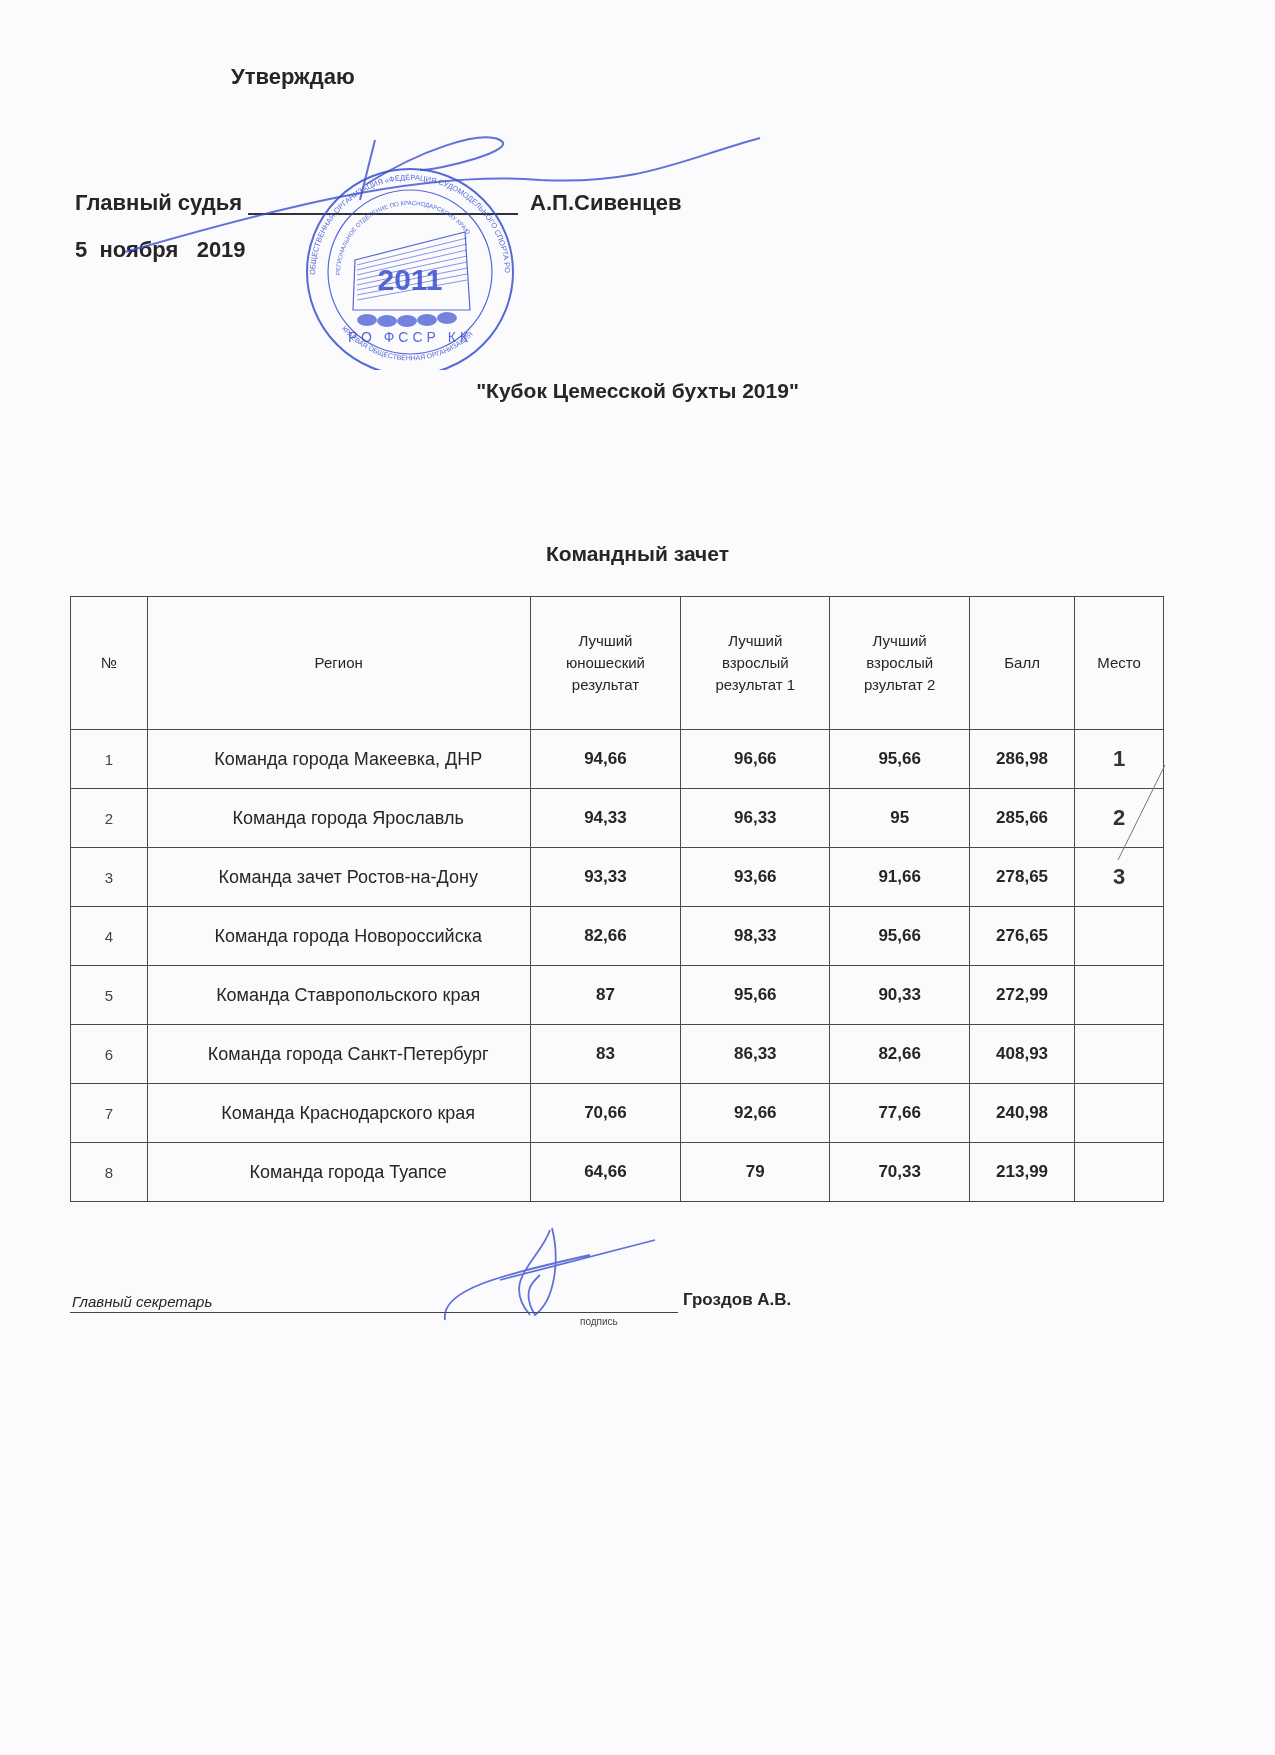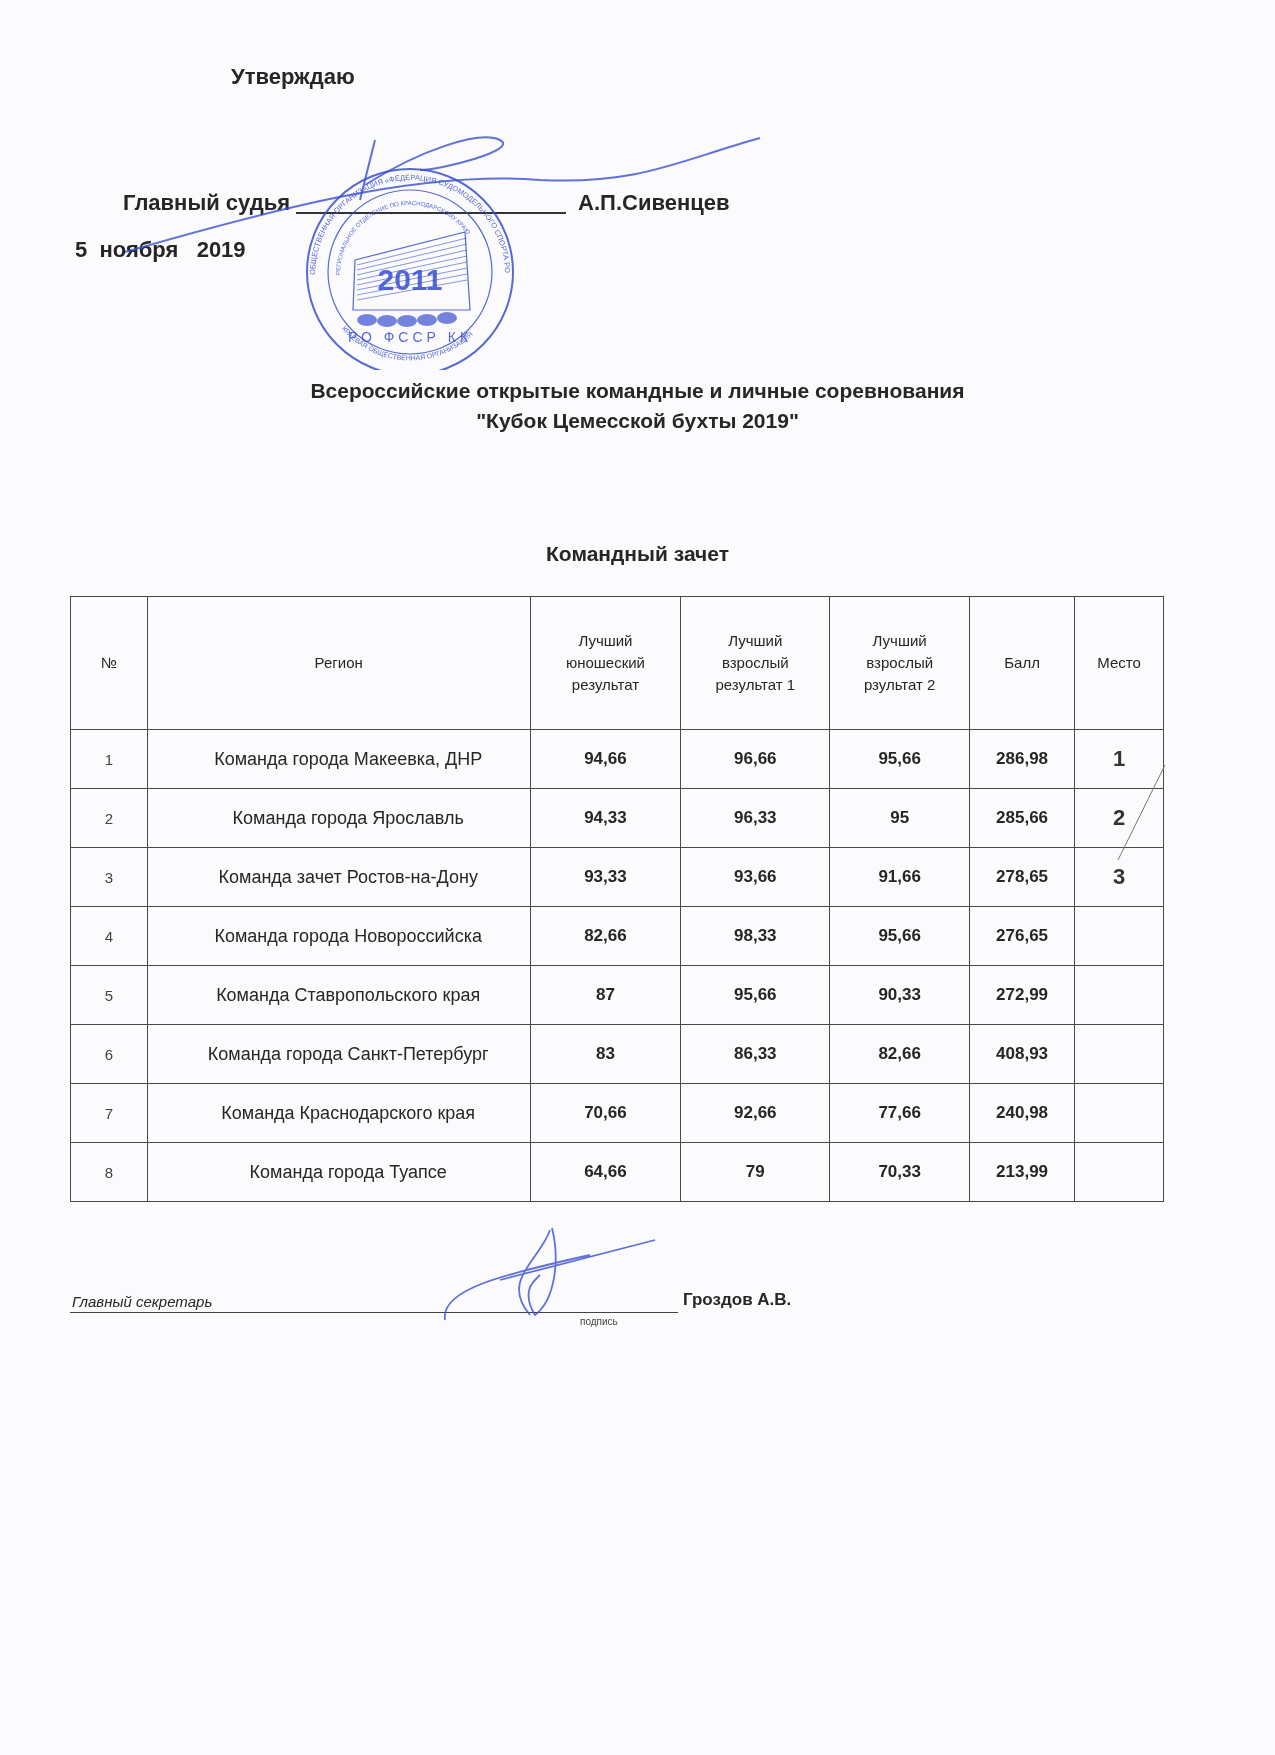--- a/index.html
+++ b/index.html
@@ -4,21 +4,21 @@
 <style>
   html, body { margin: 0; padding: 0; }
   body {
     width: 1275px; height: 1755px; position: relative; overflow: hidden;
     background: #fbfbfd;
     font-family: "Liberation Sans", "DejaVu Sans", sans-serif;
     color: #262626;
   }
   .abs { position: absolute; }
   .approve { left: 231px; top: 64px; font-size: 22px; font-weight: bold; }
-  .judge-row { left: 75px; top: 190px; font-size: 22px; font-weight: bold; display: flex; align-items: flex-start; margin-left: 48px; }
+  .judge-row { left: 75px; top: 190px; font-size: 22px; font-weight: bold; display: flex; align-items: center; }
   .judge-line { display: inline-block; width: 270px; border-bottom: 2px solid #333; margin: 0 12px 0 6px; height: 22px; }
   .judge-date { left: 75px; top: 237px; font-size: 22px; font-weight: bold; white-space: pre; }
 
   .titles { left: 0; width: 1275px; top: 376px; text-align: center; font-size: 21px; font-weight: bold; line-height: 30px; }
   .subtitle { left: 0; width: 1275px; top: 542px; text-align: center; font-size: 21px; font-weight: bold; }
 
   table.results {
     position: absolute; left: 70px; top: 596px; width: 1094px;
     border-collapse: collapse; font-family: "Liberation Sans", sans-serif;
   }
@@ -88,21 +88,20 @@
       <ellipse cx="162" cy="158" rx="10" ry="6"></ellipse>
     </g>
   </svg>
 
   <svg class="abs sig" style="left:120px;top:130px;" width="680" height="130">
     <path d="M 5 122 C 150 80, 300 40, 420 50 C 520 55, 560 30, 640 8" fill="none" stroke="#3a4fd0" stroke-width="2" opacity="0.8"></path>
     <path d="M 255 10 L 240 70 M 245 55 C 300 20, 360 0, 380 10 C 400 20, 320 40, 300 40" fill="none" stroke="#3a4fd0" stroke-width="2" opacity="0.8"></path>
   </svg>
 
   <div class="abs titles">
-    <div>Всероссийские открытые командные и личные соревнования</div>
     <div>"Кубок Цемесской бухты 2019"</div>
   </div>
   <div class="abs subtitle">Командный зачет</div>
 
   <table class="results">
     <colgroup>
       <col style="width:77px">
         <col style="width:383px">
         <col style="width:151px">
         <col style="width:149px">

